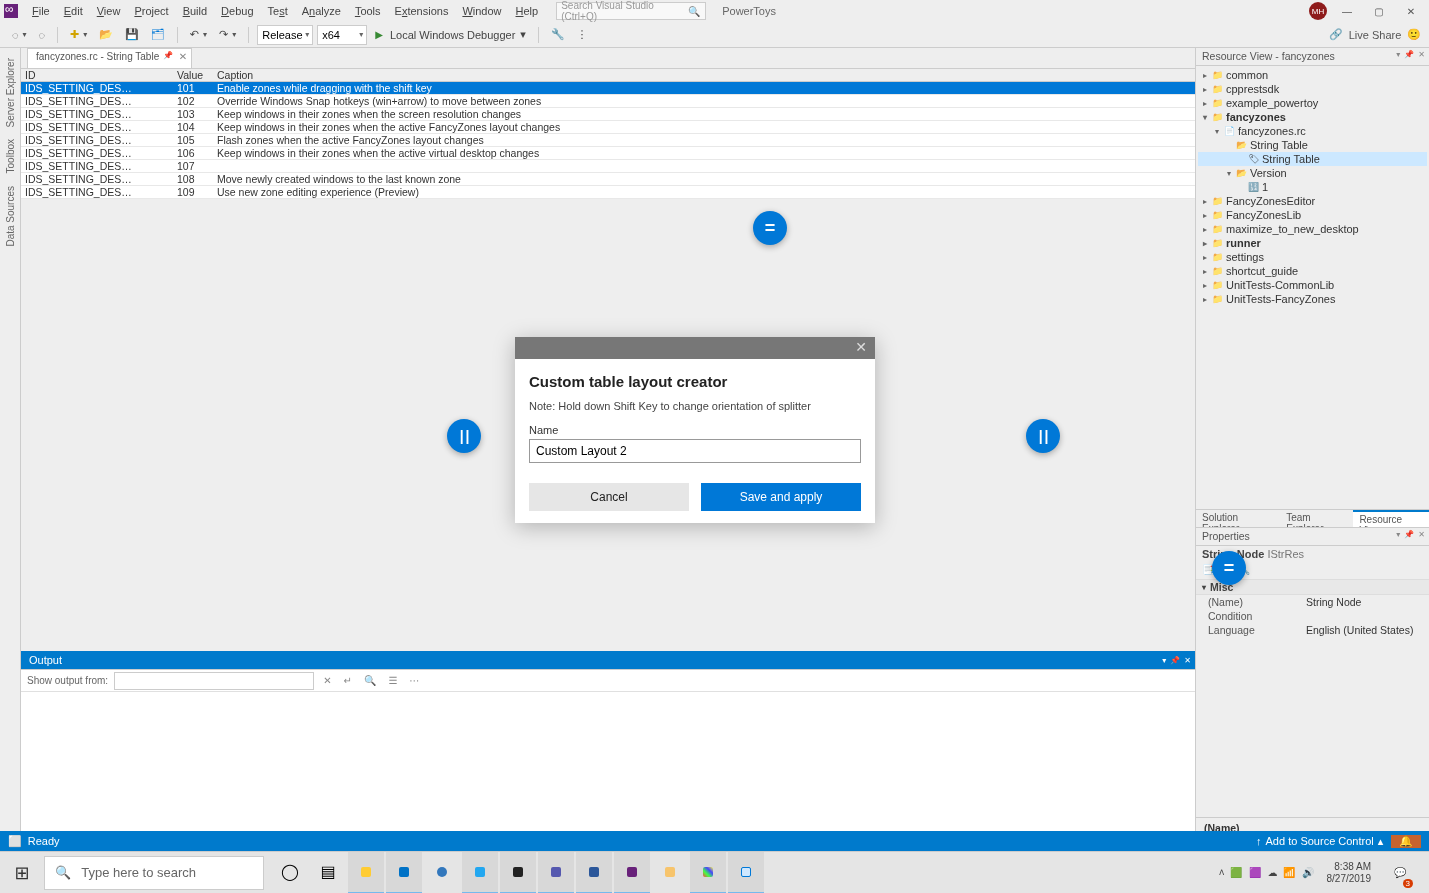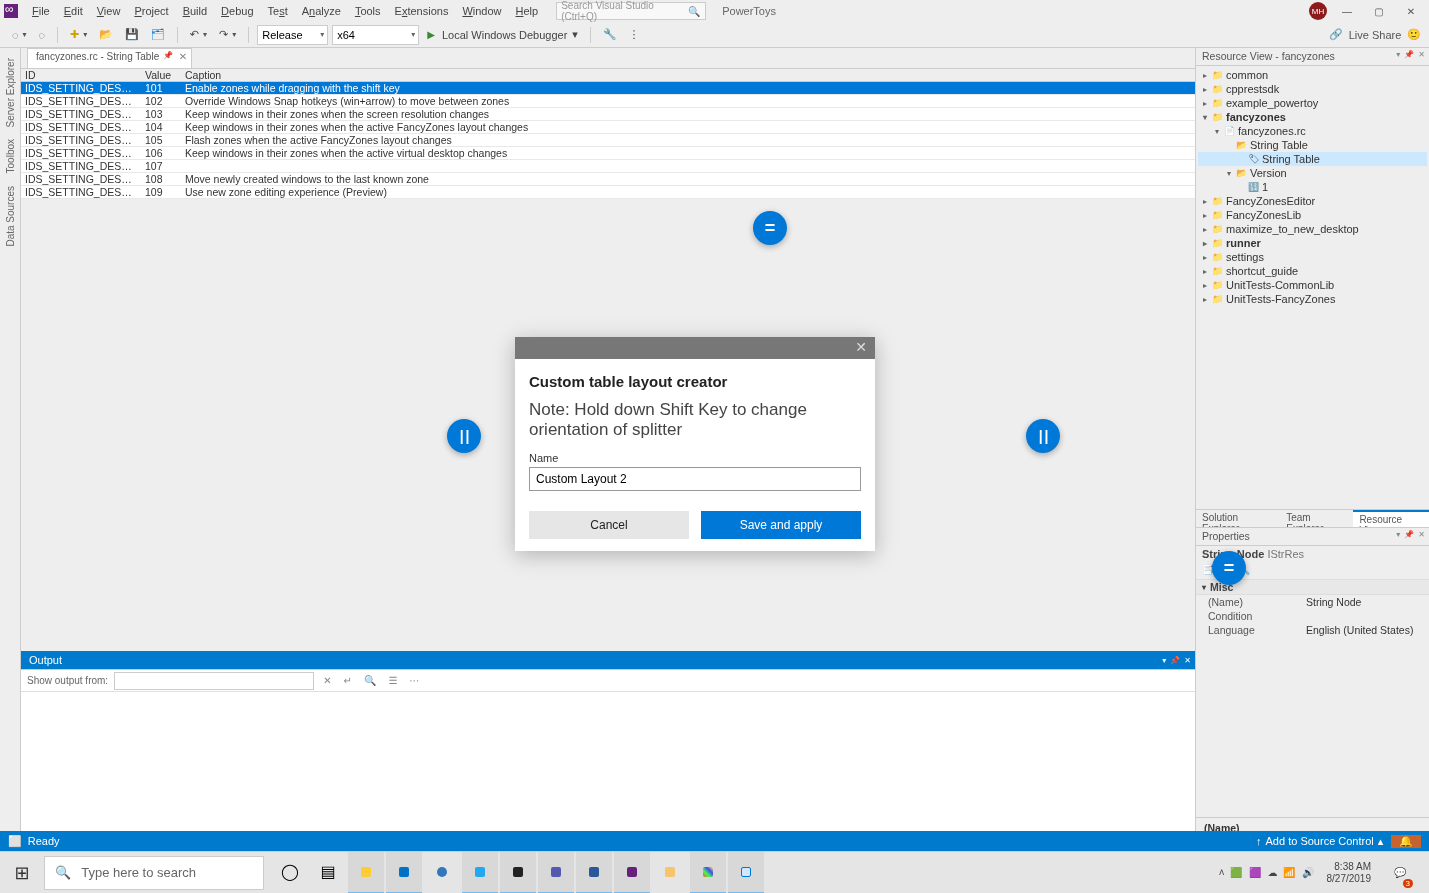--- a/index.html
+++ b/index.html
@@ -37,21 +37,21 @@
   .doc-tabs { height: 21px; background: #eee; border-bottom: 1px solid #ccc; display: flex; align-items: flex-end; padding-left: 6px; }
   .doc-tab { height: 20px; background: #fff; border: 1px solid #ccc; border-bottom: none; padding: 2px 18px 2px 8px; font-size: 10px; color: #555; position: relative; display: flex; gap: 4px; }
   .doc-tab .pin { font-size: 8px; color: #888; }
   .doc-tab .close { position: absolute; right: 4px; font-size: 10px; color: #888; cursor: pointer; }
   
   .string-table { flex-shrink: 0; background: #fff; color: #333; font-size: 10.5px; }
   .st-head, .st-row { display: flex; border-bottom: 1px solid #e8e8e8; }
   .st-head { background: #eee; border-bottom: 1px solid #ccc; color: #333; }
   .st-row.sel { background: #0078d7; color: #fff; }
   .c-id { width: 120px; padding: 0 4px; overflow: hidden; white-space: nowrap; text-overflow: ellipsis; }
-  .c-val { width: 40px; padding: 0 4px; }
+  .c-val { width: 40px; padding: 0 4px; margin-left: 32px; }
   .c-cap { flex: 1; padding: 0 4px; }
   .st-head .c-cap { flex: 1; }
   
   .output-bar { height: 18px; background: #007acc; color: #fff; font-size: 11px; display: flex; align-items: center; padding: 0 8px; position: absolute; left: 0; right: 0; bottom: 182px; }
   .output-bar-tools { position: absolute; right: 4px; display: flex; gap: 4px; font-size: 8px; cursor: pointer; }
   .output-panel { position: absolute; left: 0; right: 0; bottom: 18px; height: 164px; background: #fff; border-top: 1px solid #ccc; }
   .output-filter { height: 22px; border-bottom: 1px solid #e0e0e0; display: flex; align-items: center; font-size: 10px; color: #666; padding-left: 6px; gap: 6px; }
   .output-filter .dd { width: 200px; height: 18px; border: 1px solid #ccc; }
   .output-filter .ico { font-size: 10px; color: #888; padding: 0 3px; }
   .bottom-tabs { position: absolute; left: 0; right: 0; bottom: 0; height: 18px; background: #eee; border-top: 1px solid #ccc; display: flex; font-size: 10.5px; }
@@ -99,21 +99,21 @@
   .notif-badge { position: absolute; bottom: 6px; right: 6px; background: #d83b01; color: #fff; border-radius: 8px; font-size: 8px; padding: 0 3px; }
   .fz-handle { position: absolute; width: 34px; height: 34px; border-radius: 50%; background: #0078d7; color: #fff; display: flex; align-items: center; justify-content: center; font-size: 14px; cursor: grab; box-shadow: 0 2px 6px rgba(0,0,0,.3); }
   .fz-handle.h::before { content: "| |"; letter-spacing: -1px; font-weight: 700; }
   .fz-handle.v::before { content: "="; font-weight: 900; font-size: 18px; }
   
   .dialog { position: absolute; width: 360px; left: 515px; top: 337px; background: #fff; box-shadow: 0 4px 20px rgba(0,0,0,.25); }
   .dlg-title { height: 22px; background: #777; position: relative; }
   .dlg-close { position: absolute; right: 8px; top: 2px; color: #ddd; font-size: 14px; cursor: pointer; }
   .dlg-body { padding: 14px 14px 12px; }
   .dlg-h { font-size: 15px; font-weight: 700; color: #222; margin-bottom: 10px; }
-  .dlg-note { font-size: 17px; color: #444; margin-bottom: 12px; }
+  .dlg-note { font-size: 11px; color: #444; margin-bottom: 12px; }
   .dlg-label { font-size: 11px; color: #333; margin-bottom: 3px; }
   .dlg-input { width: 100%; height: 24px; border: 1px solid #999; padding: 2px 6px; font-size: 12px; }
   .dlg-btns { display: flex; gap: 12px; margin-top: 20px; }
   .dlg-btn { flex: 1; height: 28px; border: none; font-size: 12px; cursor: pointer; }
   .dlg-btn.cancel { background: #e6e6e6; color: #222; }
   .dlg-btn.save { background: #0078d7; color: #fff; }
 
   
   .ic-sq { display:inline-block; width:10px; height:10px; border-radius:2px; }
 </style>
@@ -154,22 +154,22 @@
   <span class="tb-btn">◌</span>
   <span class="tb-sep"></span>
   <span class="tb-btn tb-drop" style="color:#d1a300;">✚</span>
   <span class="tb-btn" style="color:#d1a300;">📂</span>
   <span class="tb-btn" style="color:#0078d7;">💾</span>
   <span class="tb-btn" style="color:#0078d7;">🗂</span>
   <span class="tb-sep"></span>
   <span class="tb-btn tb-drop">↶</span>
   <span class="tb-btn tb-drop">↷</span>
   <span class="tb-sep"></span>
-  <span class="tb-select" style="width:71px;">Release</span>
-  <span class="tb-select" style="width:87px;">x64</span>
+  <span class="tb-select" style="width:56px;">Release</span>
+  <span class="tb-select" style="width:50px;">x64</span>
   <span class="tb-btn"><span class="tb-play">▶</span>&nbsp;<span>Local Windows Debugger</span>&nbsp;▾</span>
   <span class="tb-sep"></span>
   <span class="tb-btn" style="color:#c78f00;">🔧</span>
   <span class="tb-btn">⋮</span>
   <div class="live-share">
     <span>🔗</span>
     <span>Live Share</span>
     <span>🙂</span>
   </div>
 </div>

